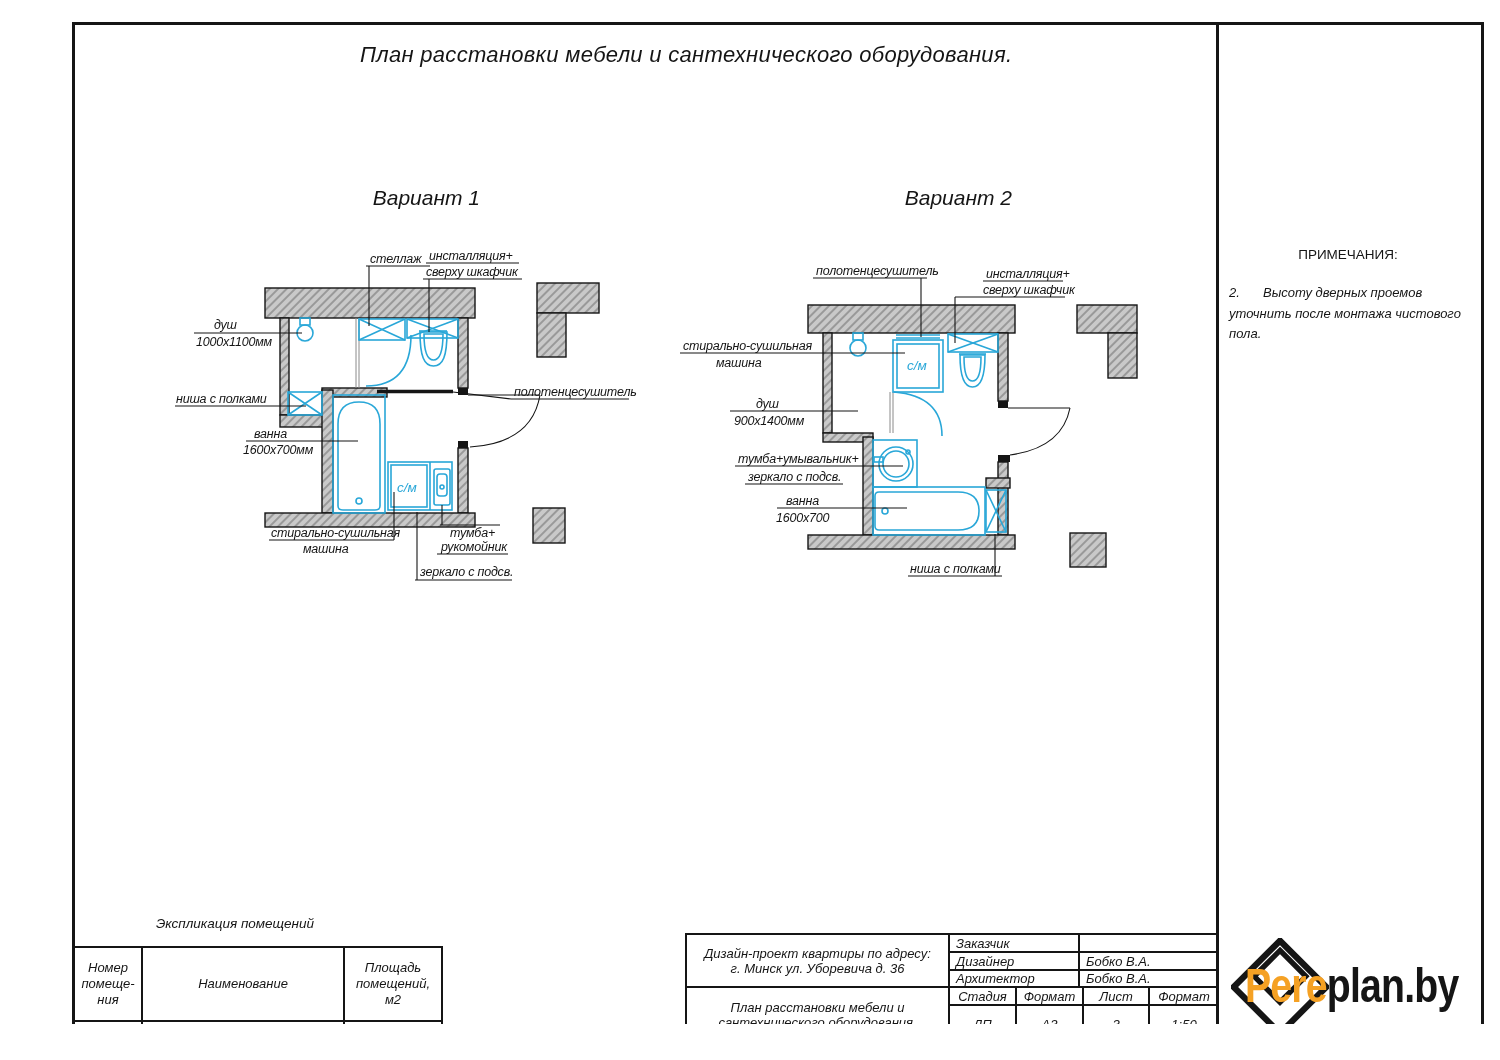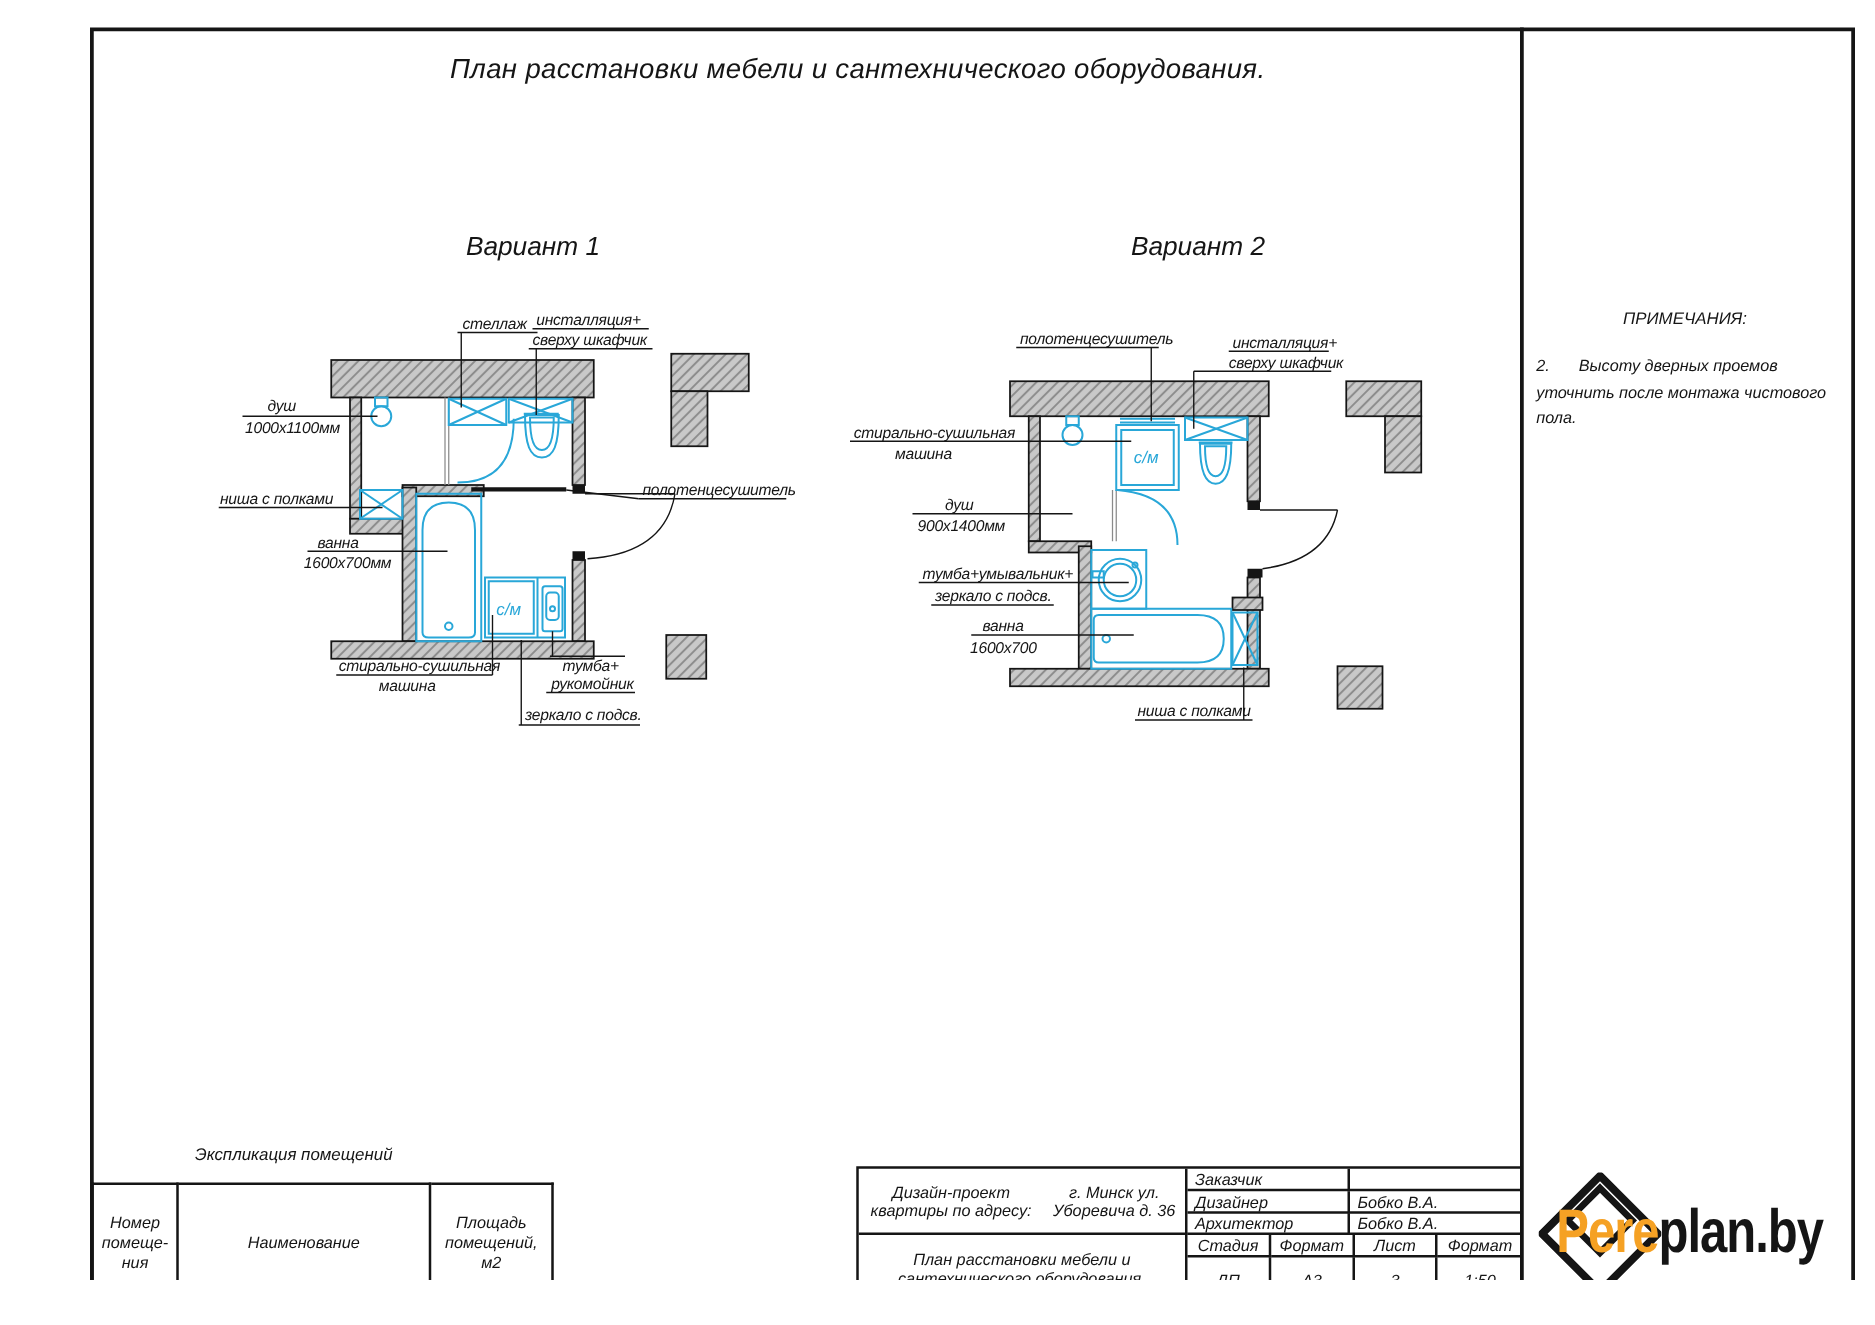--- a/index.html
+++ b/index.html
@@ -6,27 +6,27 @@
   .sheet{position:relative;width:1500px;height:1024px;background:#fff;overflow:hidden;
          font-family:"Liberation Sans",sans-serif;color:#151515}
   .abs{position:absolute}
   .frame{left:72px;top:22px;width:1406px;height:1012px;border:3px solid #151515}
   .divider{left:1216px;top:22px;width:3px;height:1012px;background:#151515}
   .main-title{left:360px;top:42px;width:600px;text-align:center;font-style:italic;
               font-size:22px;letter-spacing:.3px;white-space:nowrap}
   .variant-title{top:186px;width:160px;text-align:right;font-style:italic;font-size:21px}
   .vt1{left:320px}.vt2{left:852px}
   
-  .notes-heading{left:1228px;top:247px;width:240px;text-align:center;font-style:italic;font-size:13.5px}
+  .notes-heading{left:1228px;top:247px;width:240px;text-align:center;font-size:13.5px}
   .notes-body{left:1229px;top:283px;width:245px;font-style:italic;font-size:13px;line-height:1.58}
   .note-num{display:inline-block;width:34px}
   
   .exp-heading{left:85px;top:916px;width:300px;text-align:center;font-style:italic;font-size:13.5px}
   .exp-table{left:73px;top:946px;border-collapse:collapse;font-style:italic;font-size:13px}
-  .exp-table td{border:2px solid #151515;text-align:center;vertical-align:middle;padding:16px 4px;line-height:1.25}
+  .exp-table td{border:2px solid #151515;text-align:center;vertical-align:middle;padding:6px 4px;line-height:1.25}
   .exp-c1{width:58px}.exp-c2{width:192px}.exp-c3{width:88px}
   .exp-table .hrow td{height:60px}
   .exp-table .drow td{height:24px}
   .cell-left{text-align:right;padding-left:9px !important}
   
   .titleblock{left:685px;top:933px;width:533px;height:107px;border:2px solid #151515;box-sizing:border-box;font-style:italic;font-size:13px}
   .tb{position:absolute;box-sizing:border-box;display:flex;align-items:center;border-color:#151515 !important}
   .tb-c{justify-content:center;text-align:center}
   .tb-l{padding-left:6px}
   
@@ -299,21 +299,21 @@
       </tr>
       <tr class="drow">
         <td>1</td>
         <td class="cell-left">Сан.узел</td>
         <td>6,02</td>
       </tr>
     </tbody>
   </table>
 
   <div class="abs titleblock">
-    <div class="tb tb-c" style="left:0;top:0;width:263px;height:53px;border-right:2px solid;border-bottom:2px solid;justify-content:center">
+    <div class="tb tb-c" style="left:0;top:0;width:263px;height:53px;border-right:2px solid;border-bottom:2px solid;flex-direction:column;justify-content:center">
       <div>Дизайн-проект квартиры по адресу:</div>
       <div>г. Минск ул. Уборевича д. 36</div>
     </div>
     <div class="tb tb-c" style="left:0;top:53px;width:263px;height:54px;border-right:2px solid;padding:0 14px">План расстановки мебели и сантехнического оборудования.</div>
 
     <div class="tb tb-l" style="left:263px;top:0;width:130px;height:18px;border-right:2px solid;border-bottom:2px solid">Заказчик</div>
     <div class="tb tb-l" style="left:393px;top:0;width:138px;height:18px;border-bottom:2px solid"></div>
     <div class="tb tb-l" style="left:263px;top:18px;width:130px;height:18px;border-right:2px solid;border-bottom:2px solid">Дизайнер</div>
     <div class="tb tb-l" style="left:393px;top:18px;width:138px;height:18px;border-bottom:2px solid">Бобко В.А.</div>
     <div class="tb tb-l" style="left:263px;top:36px;width:130px;height:17px;border-right:2px solid;border-bottom:2px solid">Архитектор</div>

